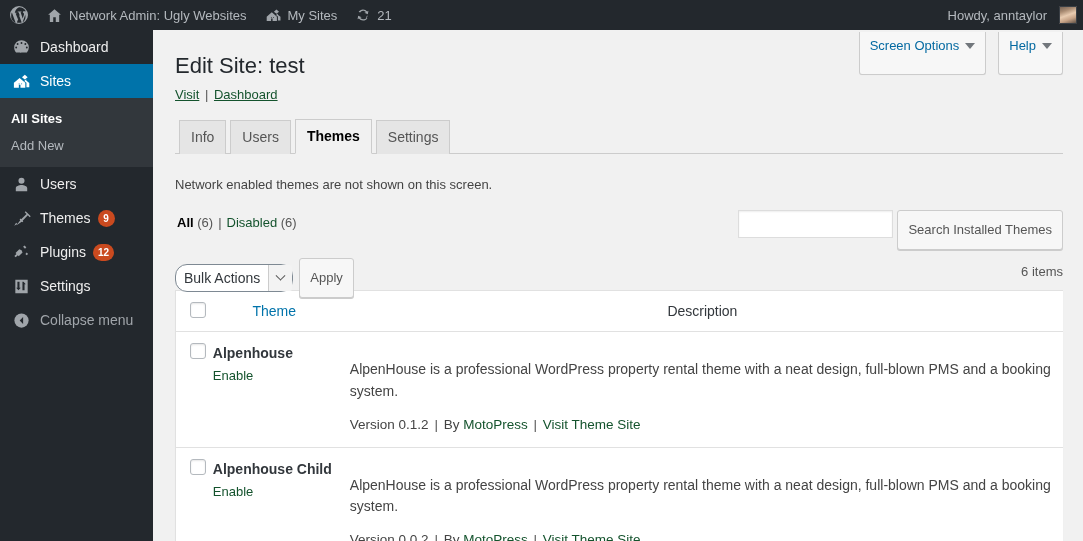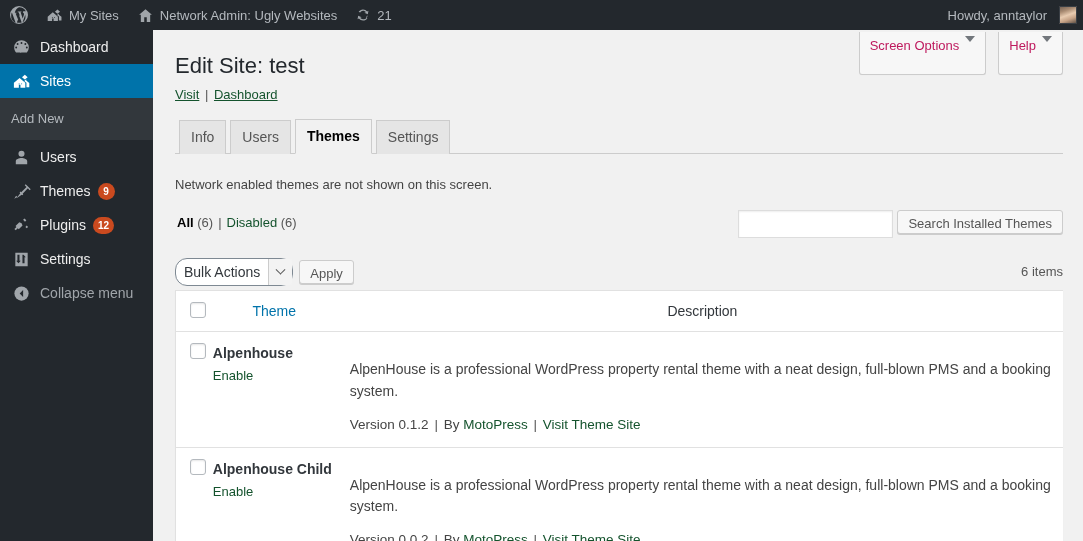--- a/index.html
+++ b/index.html
@@ -140,25 +140,25 @@
     gap: 12px;
     z-index: 10;
   }
   .meta-btn {
     background: #f7f7f7;
     border: 1px solid #ccc;
     border-top: none;
     border-radius: 0 0 3px 3px;
     padding: 4px 10px 18px 10px;
     font-size: 13px;
-    color: #be185d;
+    color: #0369a1;
     cursor: pointer;
     box-shadow: 0 1px 1px -1px rgba(0,0,0,.1);
     display: inline-flex;
-    align-items: flex-start;
+    align-items: center;
     gap: 6px;
     line-height: 1.5;
   }
   .caret-d {
     width: 0; height: 0;
     border-left: 5px solid transparent;
     border-right: 5px solid transparent;
     border-top: 6px solid #72777c;
     display: inline-block;
   }
@@ -254,21 +254,21 @@
     font-family: "Liberation Sans", sans-serif;
     color: #32373c;
     outline: none;
   }
   .btn {
     background: #f7f7f7;
     border: 1px solid #ccc;
     border-radius: 3px;
     color: #555;
     font-size: 13px;
-    height: 24px;
+    height: 40px;
     padding: 0 10px;
     cursor: pointer;
     font-family: "Liberation Sans", sans-serif;
     box-shadow: 0 1px 0 #ccc;
     line-height: 26px;
     white-space: nowrap;
   }
 
   
   .tablenav {
@@ -382,33 +382,33 @@
     <span class="ab-icon">
       <svg width="20" height="20" viewBox="0 0 20 20">
           <path fill="#a0a5aa" d="M10 1a9 9 0 100 18 9 9 0 000-18zm0 1.2a7.8 7.8 0 016.9 4.1h-2.3c-.5 0-.8.4-.8.8 0 .4.3.7.6.8.3.1.6.4.6 1 0 .5-.1 1-.4 1.8l-.9 2.9-2.1-6.3c.4 0 .7-.1.7-.1.3-.1.3-.7-.1-.7 0 0-1 .1-1.6.1-.6 0-1.6-.1-1.6-.1-.4 0-.4.6-.1.7 0 0 .4.1.7.1l1 2.8-1.5 4.4L6.6 8.6c.4 0 .7-.1.7-.1.3-.1.3-.7-.1-.7 0 0-.8.1-1.4.1A7.8 7.8 0 0110 2.2zM2.9 7.5l3.8 10.4A7.8 7.8 0 012.2 10c0-.9.2-1.7.7-2.5zm7.4 3.4l2.4 6.5a7.8 7.8 0 01-4.8.1l2.4-6.6zm5.9-1.4a7.8 7.8 0 01-2.7 8.1l2.3-6.7c.3-.8.4-1.4.4-2-.02-.24-.02-.47 0-.7z"></path>
         </svg>
     </span>
   </div>
 
   <div class="ab-item">
     <span class="ab-icon">
       <svg width="17" height="17" viewBox="0 0 20 20">
-          <path fill="#a0a5aa" d="M4.6 9.2L2 11.4v5.2h5.2v-3.1h1.7v3.1H14v-5.2l-2.6-2.2-3.4-2.9-3.4 2.9zM8 13h-1v-1h1v1zm2.6 0h-1v-1h1v1zM15 7.6l-2.1 1.8 2.3 1.9V16h3v-4.4l-2-1.7-1.2-1v-1.3zM13.5 3l-3 2.5 3 2.5 3-2.5-3-2.5z"></path>
-        </svg>
-    </span>
-    <span>My Sites</span>
+          <path fill="#a0a5aa" d="M10 2.5L2.5 9h2v8.5h4V12h3v5.5h4V9h2L10 2.5z"></path>
+        </svg>
+    </span>
+    <span>Network Admin: Ugly Websites</span>
   </div>
 
   <div class="ab-item">
     <span class="ab-icon">
       <svg width="17" height="17" viewBox="0 0 20 20">
-          <path fill="#a0a5aa" d="M10 2.5L2.5 9h2v8.5h4V12h3v5.5h4V9h2L10 2.5z"></path>
-        </svg>
-    </span>
-    <span>Network Admin: Ugly Websites</span>
+          <path fill="#a0a5aa" d="M4.6 9.2L2 11.4v5.2h5.2v-3.1h1.7v3.1H14v-5.2l-2.6-2.2-3.4-2.9-3.4 2.9zM8 13h-1v-1h1v1zm2.6 0h-1v-1h1v1zM15 7.6l-2.1 1.8 2.3 1.9V16h3v-4.4l-2-1.7-1.2-1v-1.3zM13.5 3l-3 2.5 3 2.5 3-2.5-3-2.5z"></path>
+        </svg>
+    </span>
+    <span>My Sites</span>
   </div>
 
   <div class="ab-item">
     <span class="ab-icon">
       <svg width="16" height="16" viewBox="0 0 20 20">
           <path fill="#a0a5aa" d="M10 3c-2.3 0-4.3 1.2-5.5 3l1.9.8A4.6 4.6 0 0110 4.8c1.5 0 2.8.7 3.6 1.8l-1.9.6 4.3 2 .8-4.6-1.6 1A6.9 6.9 0 0010 3zm5.6 7.2A4.6 4.6 0 0110 15.2c-1.5 0-2.8-.7-3.6-1.8l1.9-.6-4.3-2-.8 4.6 1.6-1A6.9 6.9 0 0010 17c2.3 0 4.3-1.2 5.5-3l-1.9-.8z"></path>
         </svg>
     </span>
     <span>21</span>
   </div>
@@ -436,20 +436,21 @@
     <span class="mi">
       <svg width="19" height="19" viewBox="0 0 20 20">
           <path fill="currentColor" d="M4.6 9.2L2 11.4v5.2h5.2v-3.1h1.7v3.1H14v-5.2l-2.6-2.2-3.4-2.9-3.4 2.9zM8 13h-1v-1h1v1zm2.6 0h-1v-1h1v1zM15 7.6l-2.1 1.8 2.3 1.9V16h3v-4.4l-2-1.7-1.2-1v-1.3zM13.5 3l-3 2.5 3 2.5 3-2.5-3-2.5z"></path>
         </svg>
     </span>
     <span>Sites</span>
     <span class="arrow"></span>
   </div>
 
   <div class="submenu">
+    <a class="current">All Sites</a>
     <a>Add New</a>
   </div>
 
   <div class="menu-top">
     <span class="mi">
       <svg width="19" height="19" viewBox="0 0 20 20">
           <path fill="currentColor" d="M10 9.3a3.2 3.2 0 100-6.4 3.2 3.2 0 000 6.4zm0 1.3c-2.7 0-6 1.4-6 3.2v3.3h12v-3.3c0-1.8-3.3-3.2-6-3.2z"></path>
         </svg>
     </span>
     <span>Users</span>

